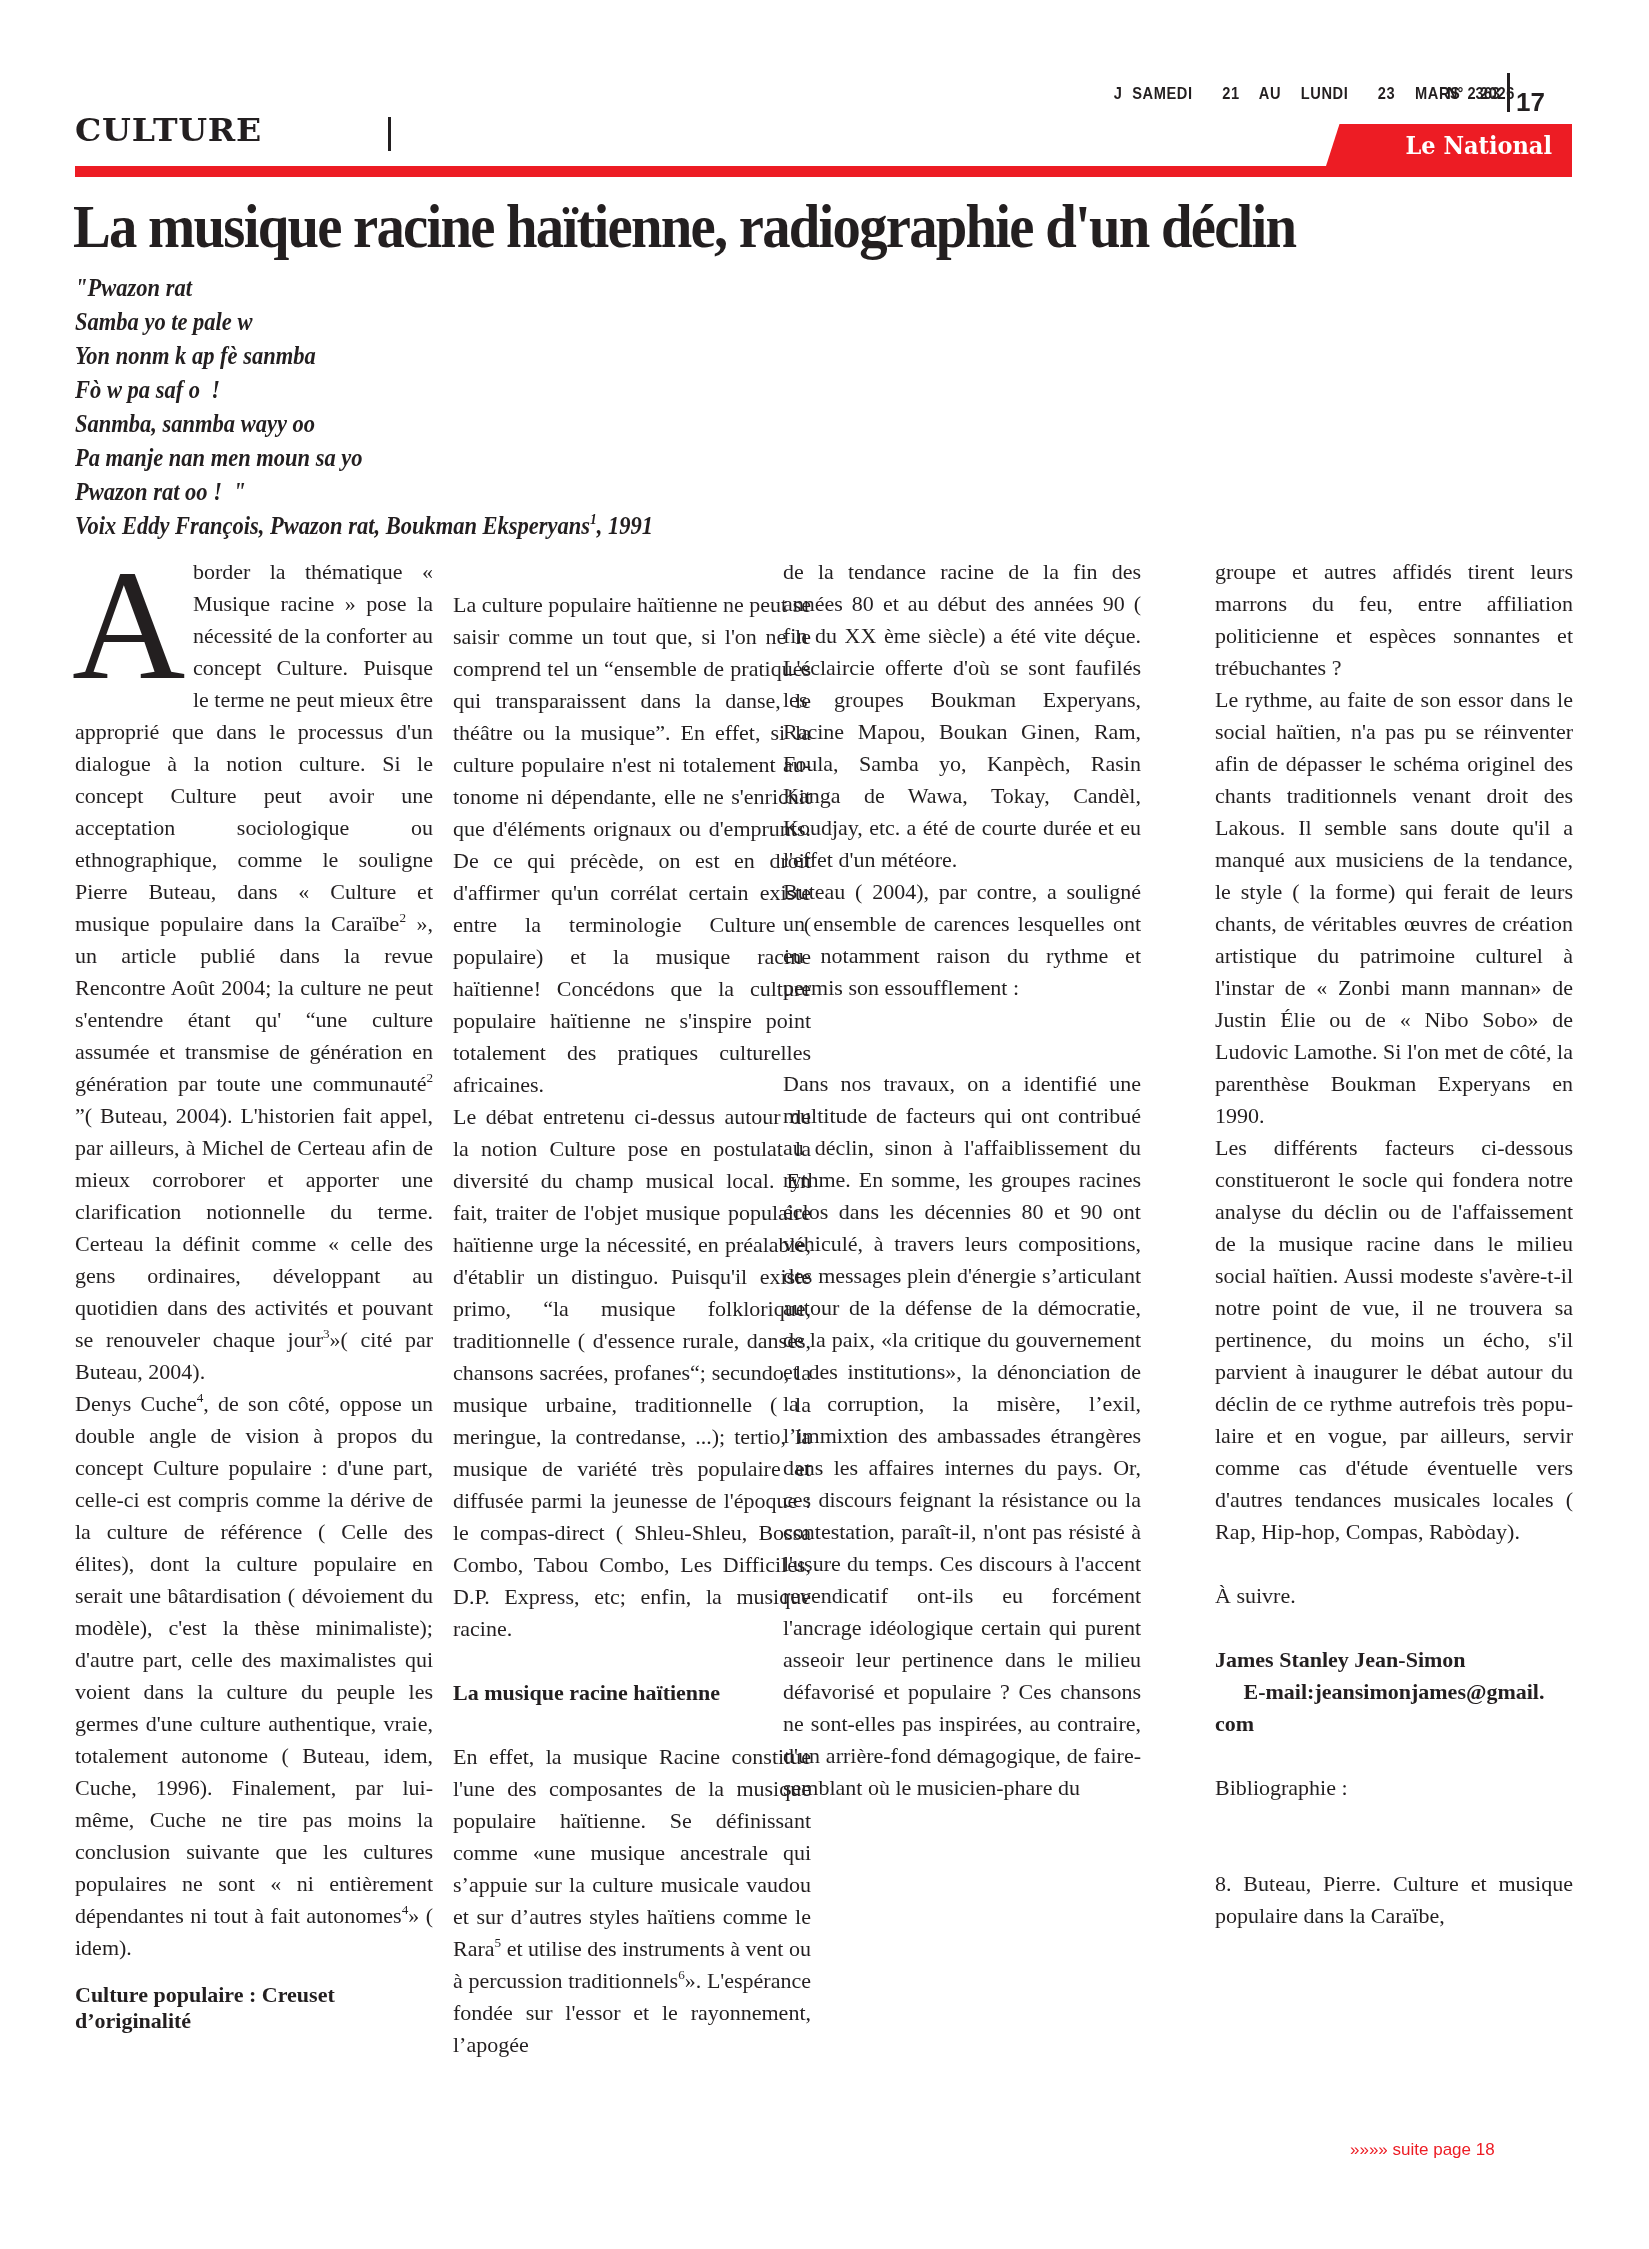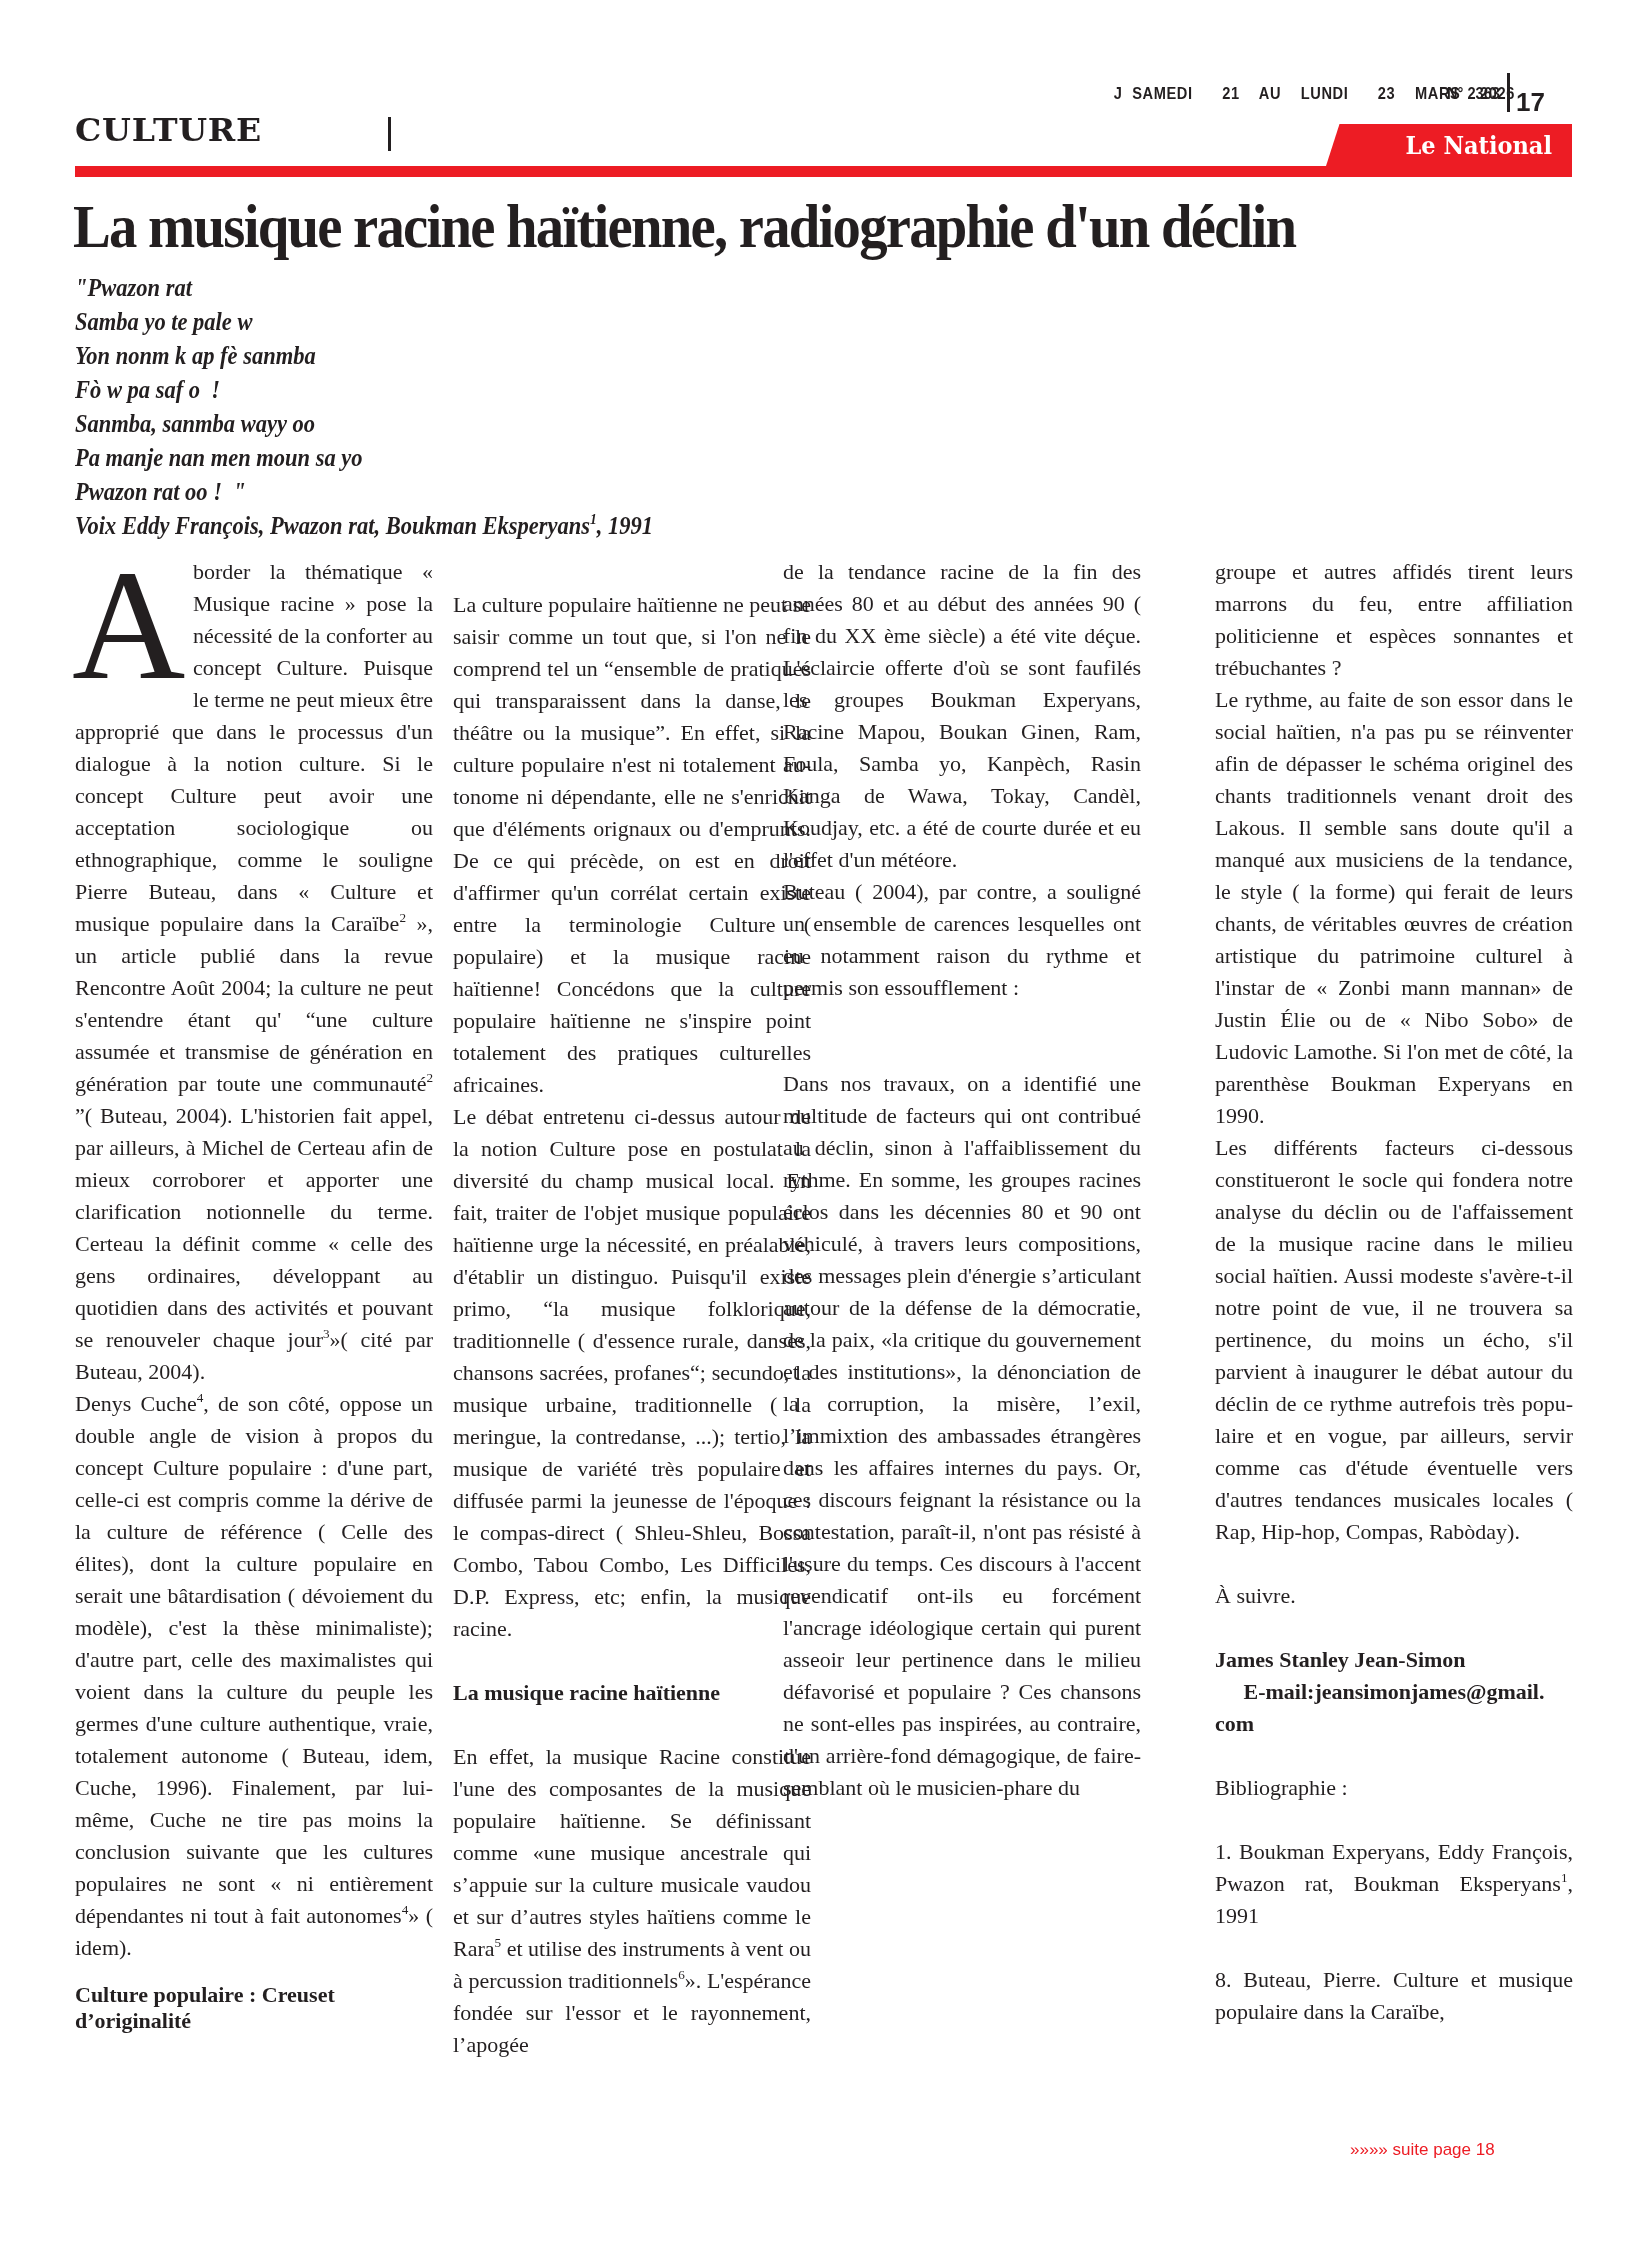--- a/index.html
+++ b/index.html
@@ -102,19 +102,18 @@
   <p class="author">James Stanley Jean-Simon</p>
   <div class="email-row">
     <span>E-mail</span>
     <span>:</span>
     <span>jeansimonjames@gmail.</span>
   </div>
   <p class="email-com">com</p>
   <div class="gap"></div>
   <p>Bibliographie :</p>
   <div class="gap"></div>
-  <p>1. Boukman Experyans, Eddy François, Pwazon rat, Boukman Eksperyans<sup>1</sup>, 1991</p>
   <div class="gap"></div>
   <p>8. Buteau, Pierre. Culture et mu­sique populaire dans la  Caraïbe,</p>
 </div>
 
 <div class="abs suite">»»»» suite  page  18</div>
 
 
 </body></html>

